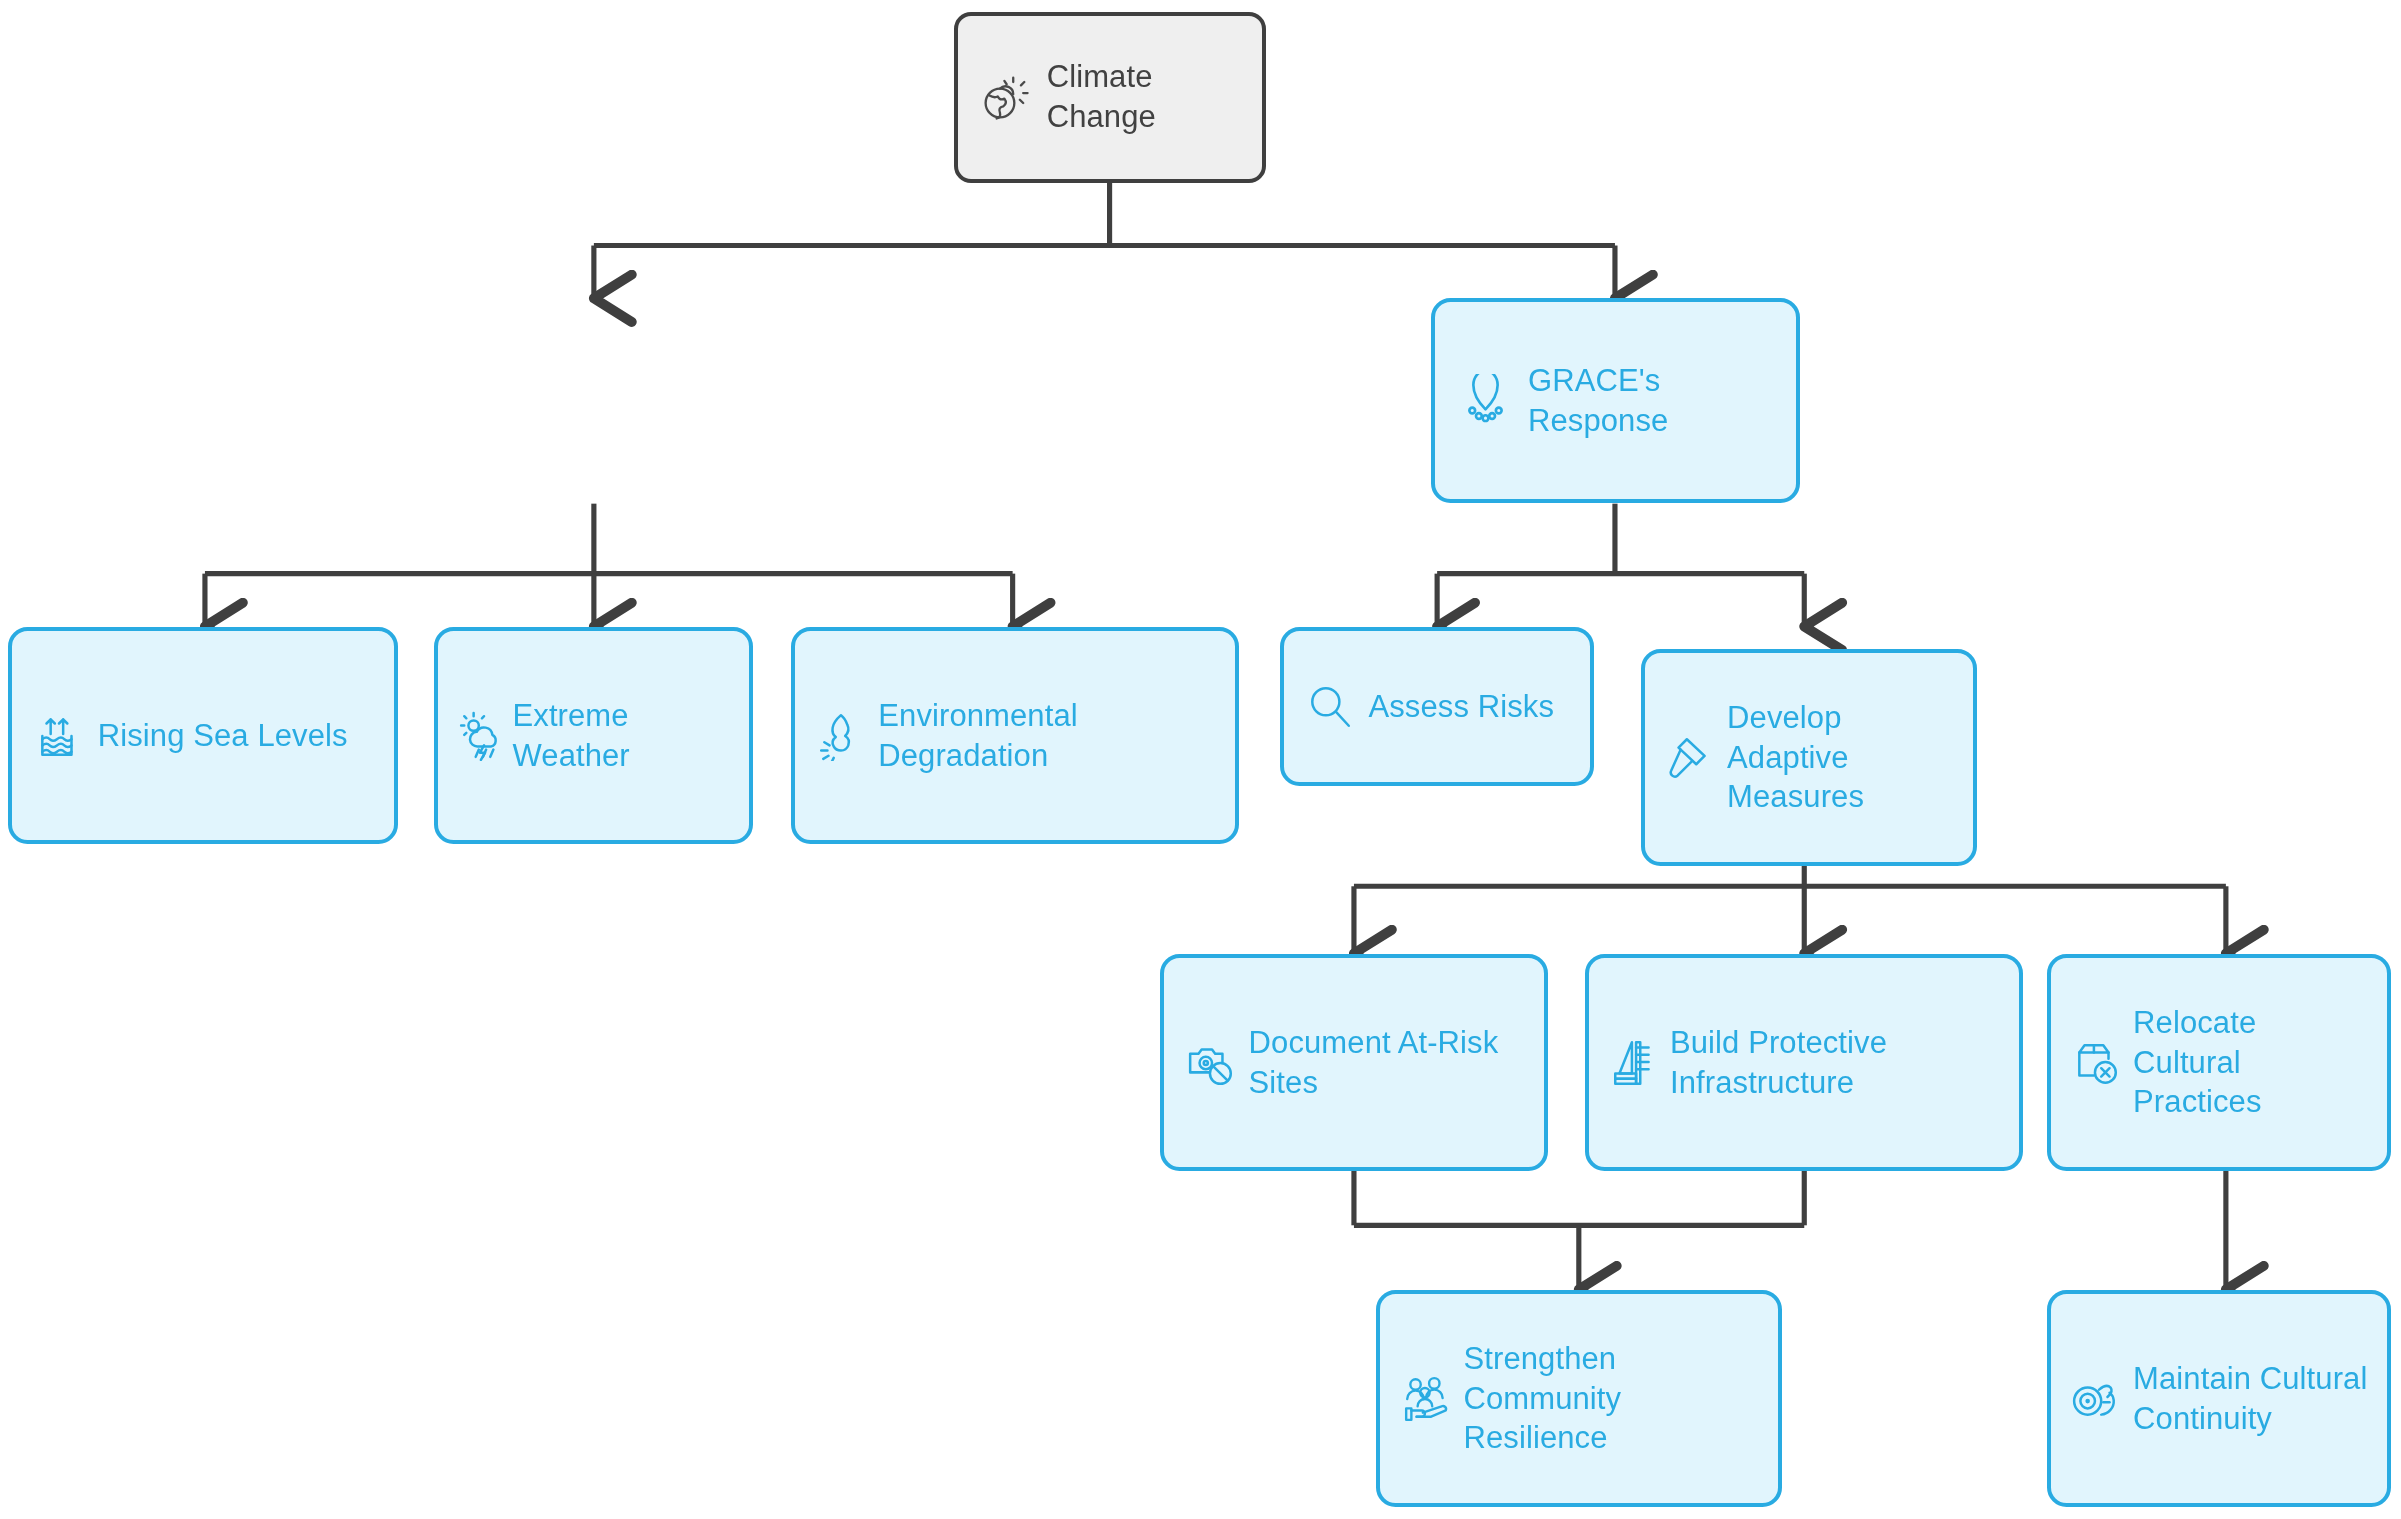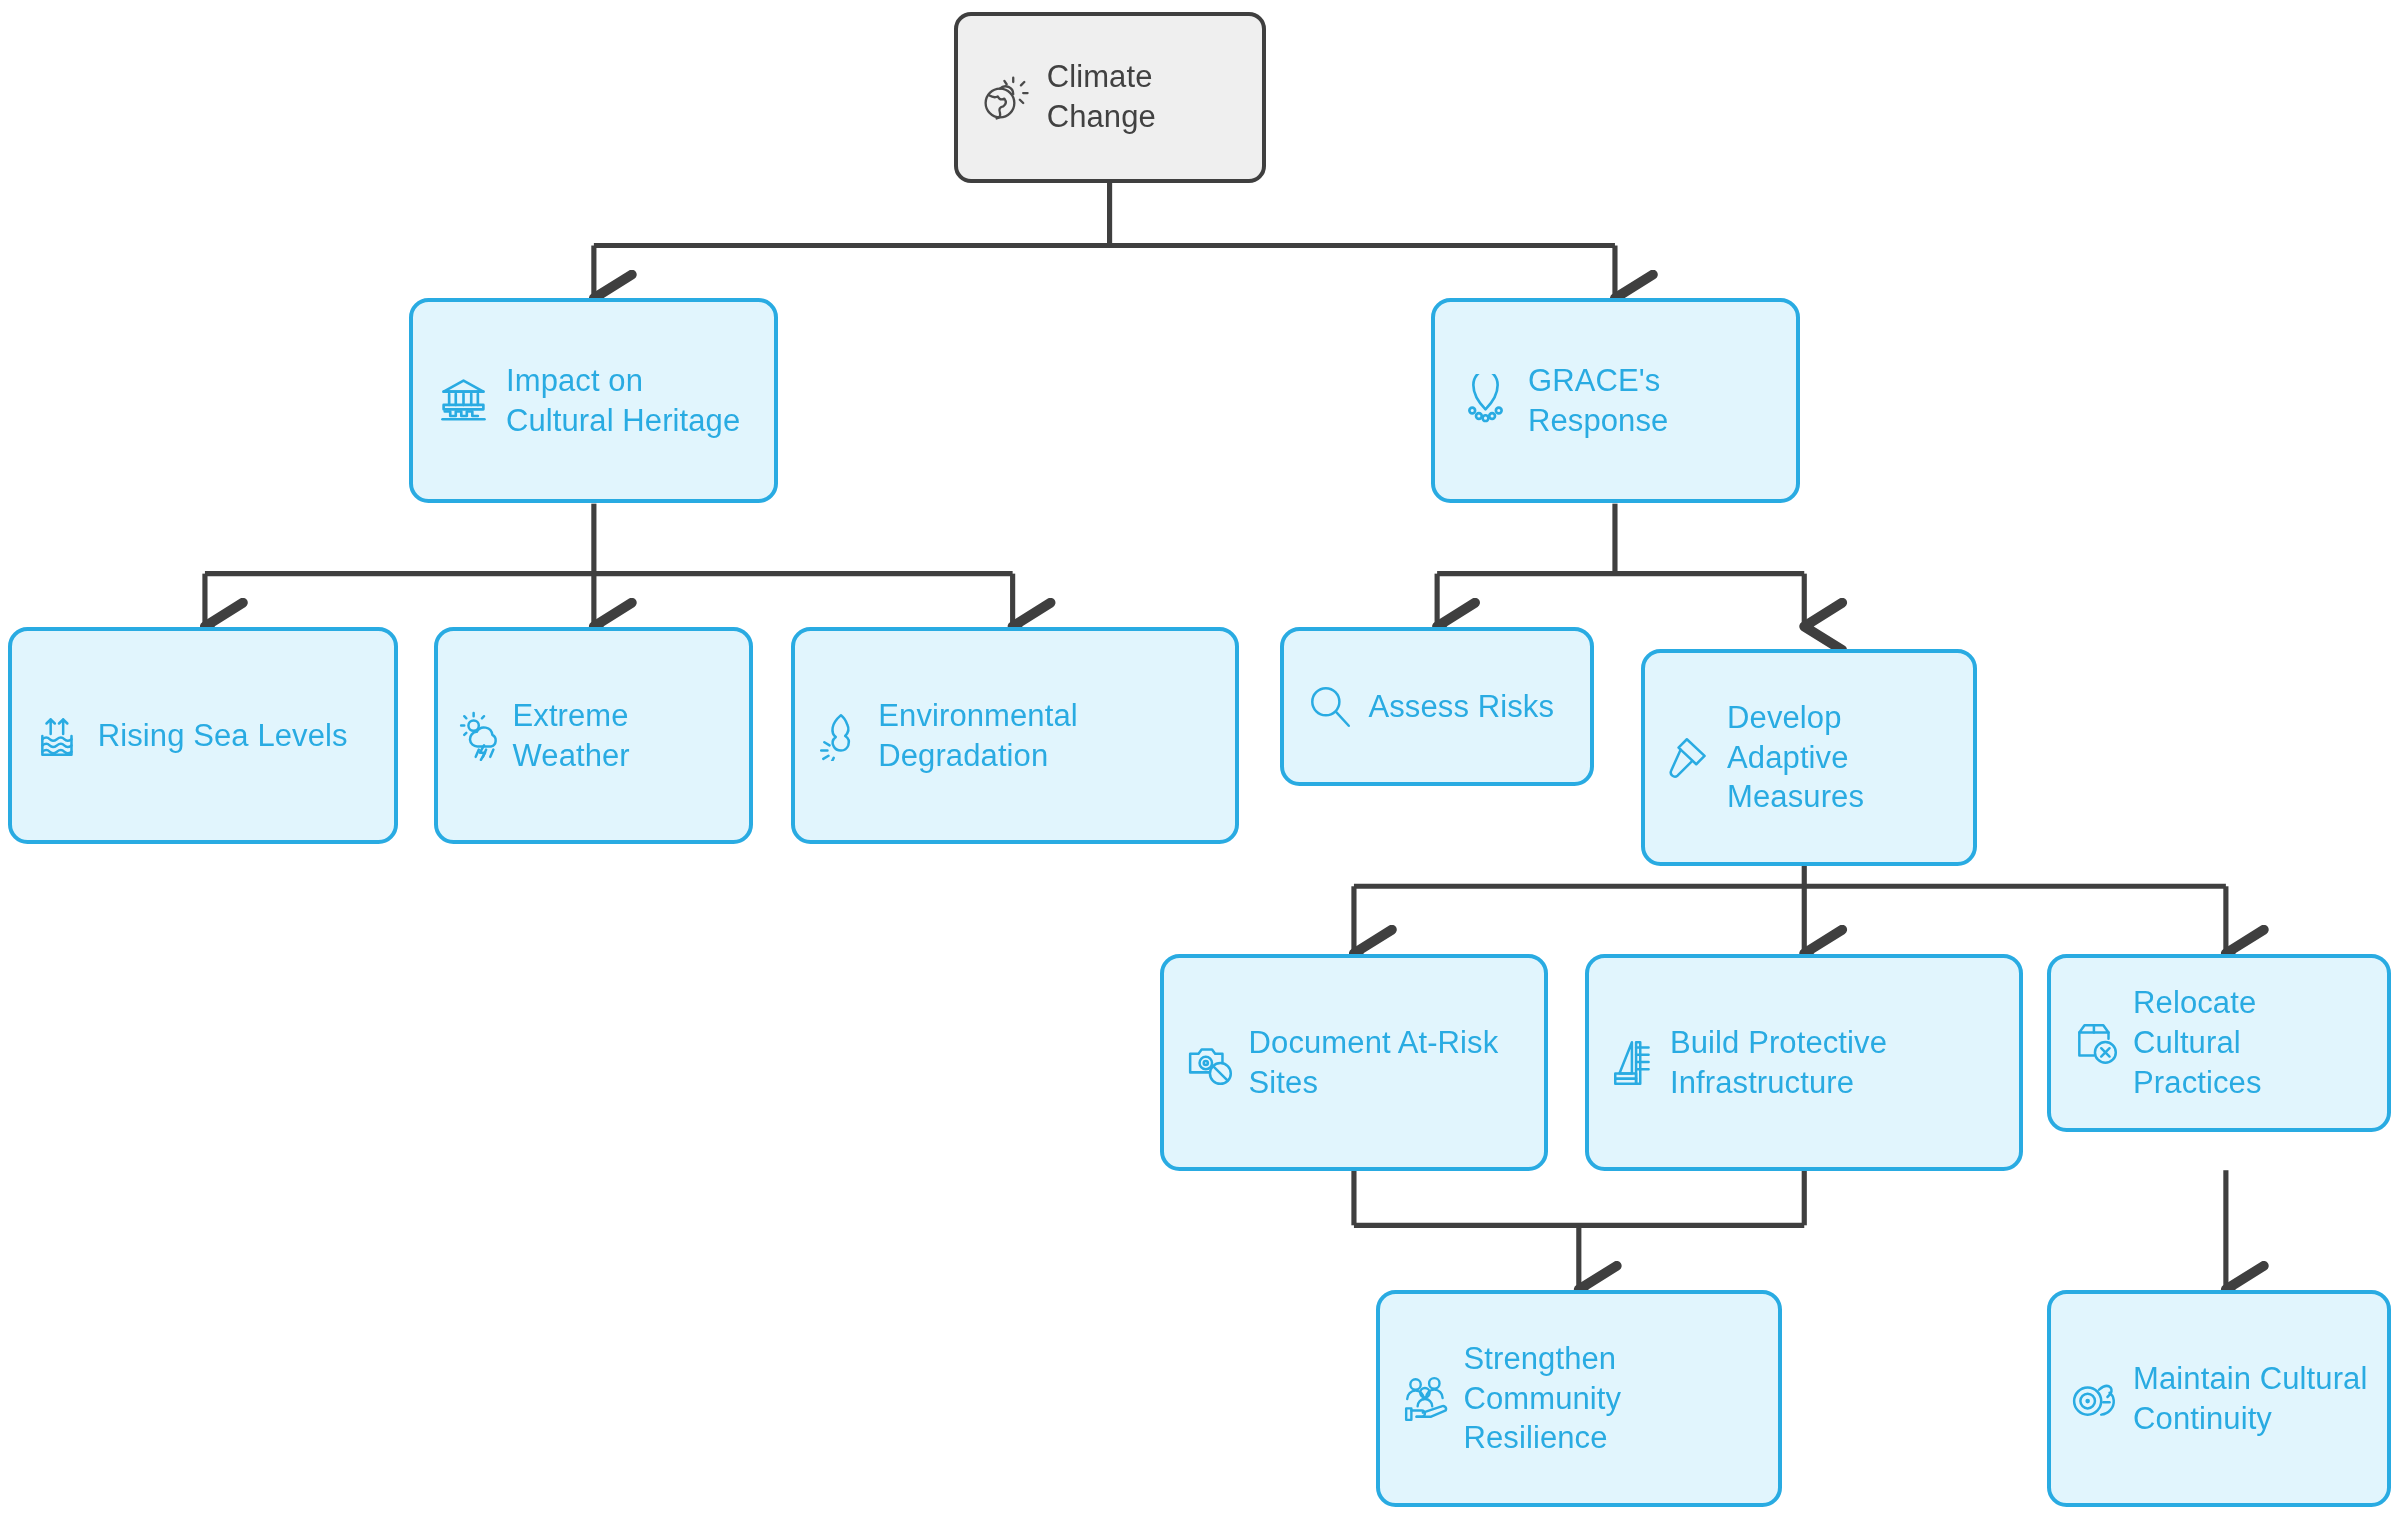--- a/index.html
+++ b/index.html
@@ -88,33 +88,20 @@
       <svg width="53" height="53" viewBox="0 0 48 48" fill="none" stroke="#4A4A4A" stroke-width="2.1" stroke-linecap="round" stroke-linejoin="round">
         <circle cx="19" cy="29" r="13"></circle>
         <path d="M9 22 q5 3 8 1 q2 4 6 2 q3 4 -1 7 q-5 1 -3 6 q1 4 -3 5"></path>
         <path d="M19 16 a7 7 0 0 1 12 5"></path>
         <path d="M31 10 v-4 M38 13 l3-3 M40 20 h4 M37 26 l3 3 M25 12 l-2-3"></path>
       </svg>
     </span>
     <span class="lbl">Climate Change</span>
   </div>
 
-  <div class="node c-left" style="left:409px;top:298px;width:369px;height:205px;padding:0 24px;gap:16px;">
-    <span class="ico">
-      <svg width="53" height="53" viewBox="0 0 48 48" fill="none" stroke="#29ABE2" stroke-width="2.4" stroke-linecap="round" stroke-linejoin="round">
-        <path d="M6 16 L24 6 L42 16 Z"></path>
-        <path d="M6 16 h36"></path>
-        <path d="M11 18 v10 M17 18 v10 M24 18 v10 M31 18 v10 M37 18 v10"></path>
-        <path d="M6 28 h36 v4 H6 Z"></path>
-        <path d="M7 34 h5 v4 h5 v-4 h5 v4 h5 v-4 h5 v4 h5"></path>
-        <path d="M5 41 h38"></path>
-      </svg>
-    </span>
-    <span class="lbl">Impact on Cultural Heritage</span>
-  </div>
 
   <div class="node c-left" style="left:1431px;top:298px;width:369px;height:205px;padding:0 24px;gap:16px;">
     <span class="ico">
       <svg width="53" height="53" viewBox="0 0 48 48" fill="none" stroke="#29ABE2" stroke-width="2.4" stroke-linecap="round" stroke-linejoin="round">
         <path d="M13 10 a11 13 0 0 1 22 0 q0 11 -11 22 q-11 -11 -11 -22 Z"></path>
         <circle cx="12" cy="33" r="2.6"></circle>
           <circle cx="18" cy="38" r="2.6"></circle>
         <circle cx="24" cy="40" r="2.6"></circle>
           <circle cx="30" cy="38" r="2.6"></circle>
         <circle cx="36" cy="33" r="2.6"></circle>
@@ -199,21 +186,21 @@
         <path d="M26 4 h4 v40 h-4 Z"></path>
         <path d="M26 9 h12 M26 16 h12 M26 23 h12 M26 30 h12"></path>
         <path d="M22 4 L10 34 h12 Z"></path>
         <path d="M6 34 h20 v10 H6 Z"></path>
         <path d="M6 39 h20"></path>
       </svg>
     </span>
     <span class="lbl">Build Protective Infrastructure</span>
   </div>
 
-  <div class="node c-left" style="left:2047px;top:954px;width:344px;height:178px;padding:0 19.5px;gap:12.6px;">
+  <div class="node c-left" style="left:2047px;top:954px;width:344px;height:217px;padding:0 19.5px;gap:12.6px;">
     <span class="ico">
       <svg width="50" height="50" viewBox="0 0 48 48" fill="none" stroke="#29ABE2" stroke-width="2.4" stroke-linecap="round" stroke-linejoin="round">
         <path d="M8 14 L13 7 h18 l5 7 Z"></path>
         <path d="M22 7 v7 M8 14 v22 h14"></path>
         <path d="M36 14 v6"></path>
         <circle cx="33" cy="33" r="10"></circle>
         <path d="M29 29 l8 8 M37 29 l-8 8"></path>
       </svg>
     </span>
     <span class="lbl">Relocate Cultural Practices</span>

